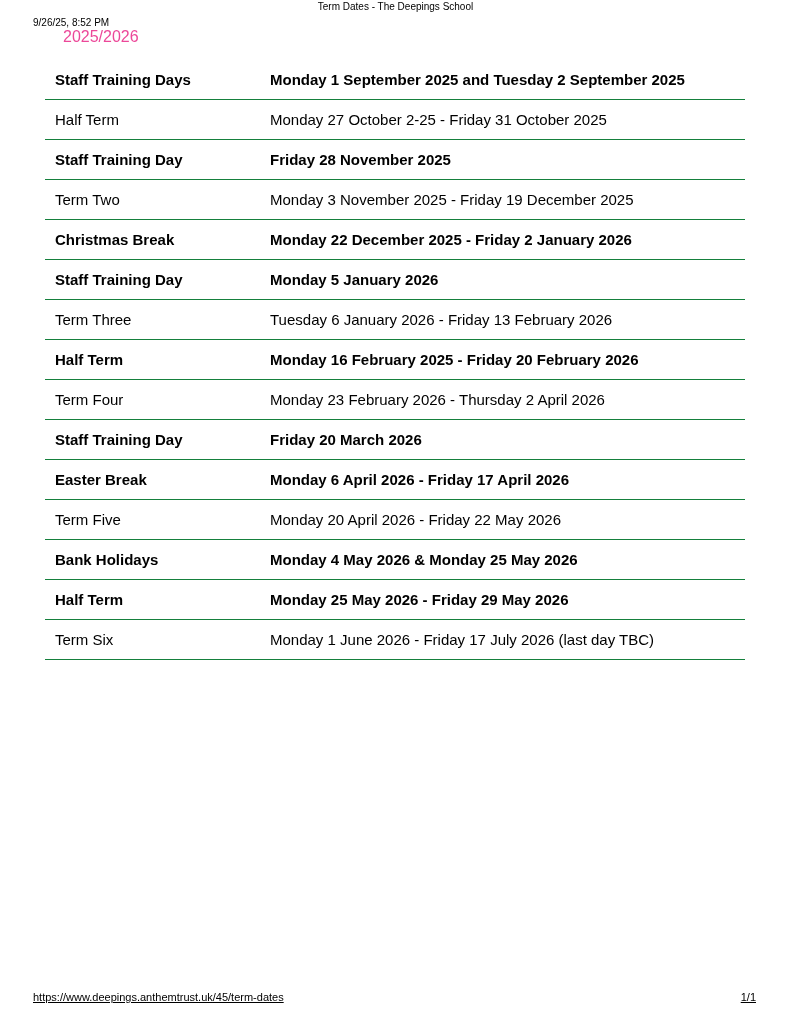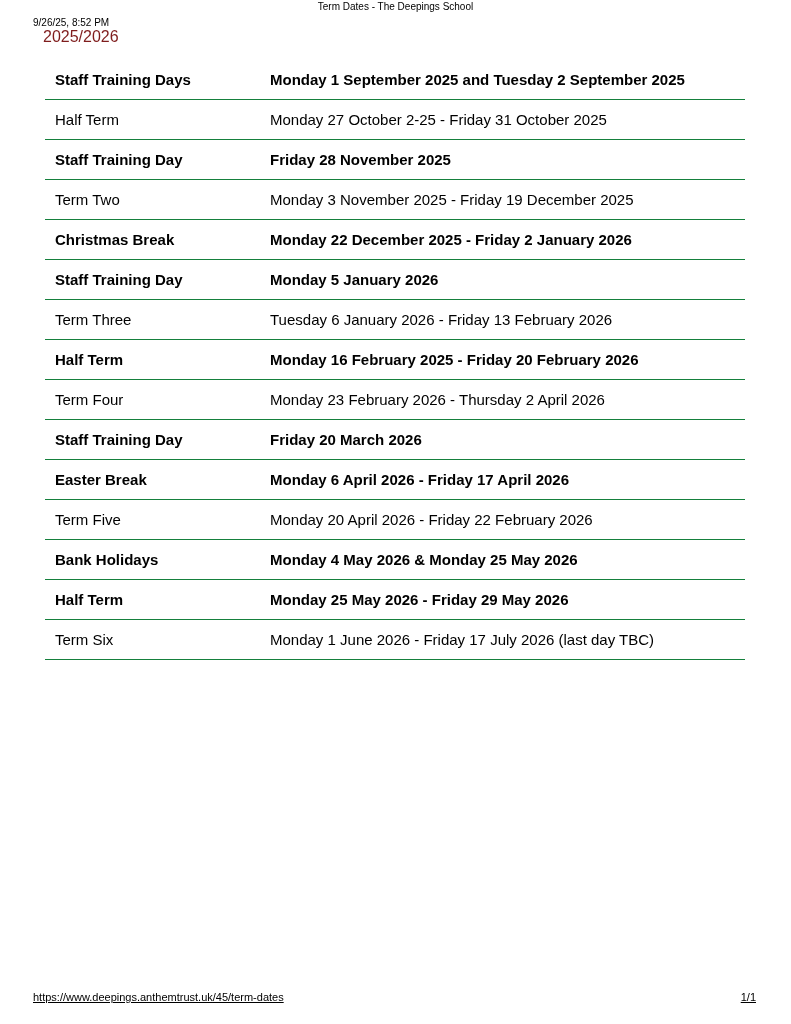--- a/index.html
+++ b/index.html
@@ -24,25 +24,25 @@
     left: 33px;
     top: 16px;
     white-space: nowrap;
   }
   .document-title {
     display: block;
     text-align: center;
     white-space: nowrap;
   }
   h1.page-title {
-    margin: 13px 0 0 43px;
+    margin: 13px 0 0 63px;
     font-size: 16px;
     line-height: 19px;
     font-weight: 400;
-    color: #7f1d1d;
+    color: #ec4899;
   }
   .term-table {
     margin: 14px 45px 0 45px;
     width: 700px;
   }
   .row {
     display: flex;
     align-items: flex-start;
     border-bottom: 1px solid #15803d;
     padding: 10px 0;
@@ -129,21 +129,21 @@
       <div class="row bold">
         <div class="label">Staff Training Day</div>
         <div class="detail"><span class="b">Friday 20 March 2026</span></div>
       </div>
       <div class="row bold">
         <div class="label">Easter Break</div>
         <div class="detail"><span class="b">Monday 6 April 2026 - Friday 17 April 2026</span></div>
       </div>
       <div class="row">
         <div class="label">Term Five</div>
-        <div class="detail"><span>Monday 20 April 2026 - Friday 22 February 2026</span></div>
+        <div class="detail"><span>Monday 20 April 2026 - Friday 22 May 2026</span></div>
       </div>
       <div class="row bold">
         <div class="label">Bank Holidays</div>
         <div class="detail"><span class="b">Monday 4 May 2026 &amp; Monday 25 May 2026</span></div>
       </div>
       <div class="row bold">
         <div class="label">Half Term</div>
         <div class="detail"><span class="b">Monday 25 May 2026 - Friday 29 May 2026</span></div>
       </div>
       <div class="row">

